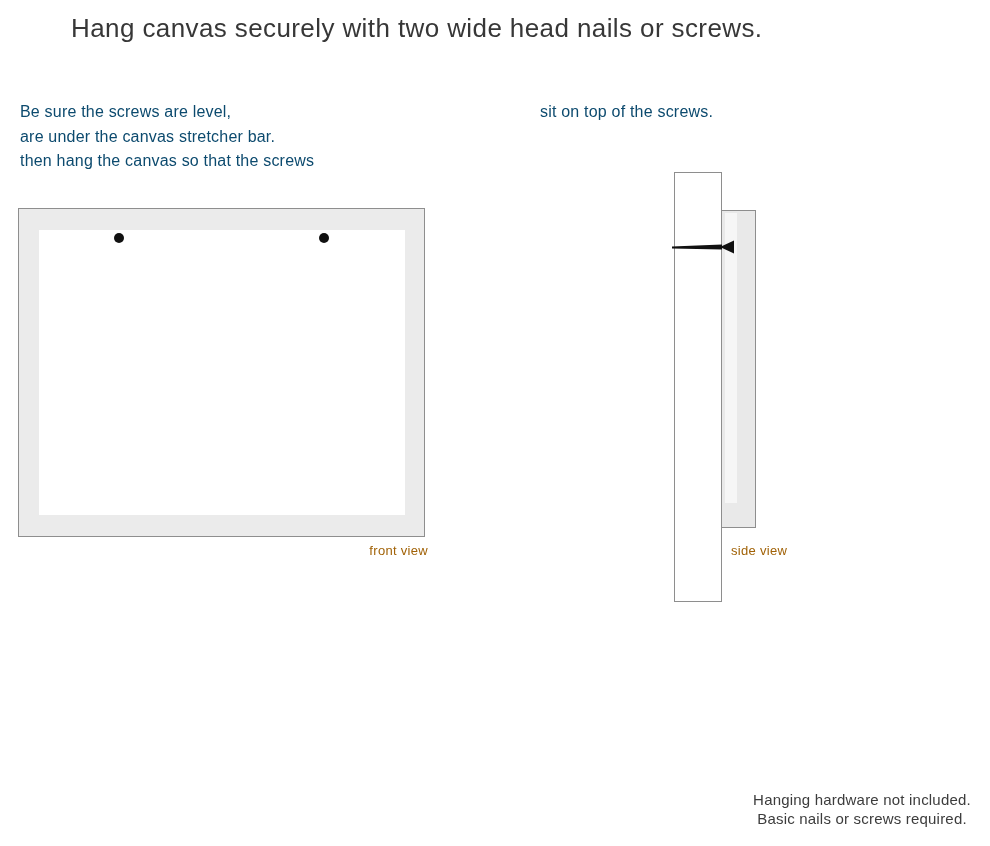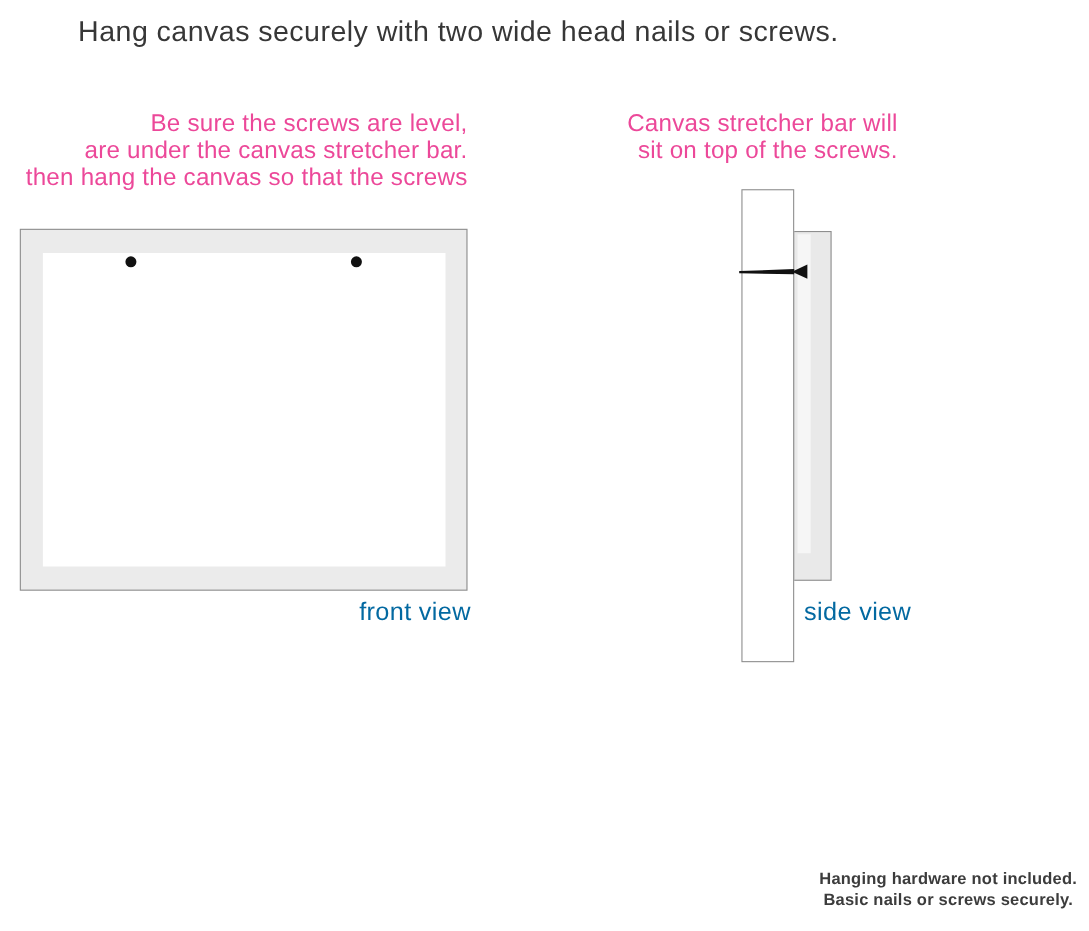--- a/index.html
+++ b/index.html
@@ -22,26 +22,26 @@
     left: 71px;
     top: 13px;
     font-size: 26px;
     font-weight: 300;
     letter-spacing: 0.4px;
     color: #373737;
     white-space: nowrap;
   }
 
   .instr {
-    font-size: 22px;
+    font-size: 16px;
     font-weight: 300;
     line-height: 24.5px;
     letter-spacing: 0.2px;
-    text-align: right;
-    color: #ec4899;
+    text-align: left;
+    color: #0c4a6e;
   }
   .instr-front {
     left: 20px;
     top: 100px;
     width: 405px;
   }
   .instr-side {
     left: 540px;
     top: 100px;
     width: 276px;
@@ -67,24 +67,24 @@
   .screw {
     width: 10px;
     height: 10px;
     border-radius: 50%;
     background: #111111;
   }
   .screw-left  { left: 114px; top: 233px; }
   .screw-right { left: 319px; top: 233px; }
 
   .view-label {
-    font-size: 23px;
+    font-size: 13px;
     font-weight: 300;
     letter-spacing: 0.3px;
-    color: #0369a1;
+    color: #a16207;
     white-space: nowrap;
   }
   .front-label {
     right: 562px;
     top: 543px;
   }
   .side-label {
     left: 731px;
     top: 543px;
     text-align: center;
@@ -123,57 +123,56 @@
     height: 26px;
   }
 
   
   .footer-note {
     left: 737px;
     top: 790px;
     width: 250px;
     text-align: center;
     font-size: 15px;
-    font-weight: 700;
+    font-weight: 400;
     line-height: 19px;
     letter-spacing: 0.2px;
     color: #3c3c3c;
   }
 </style>
 </head>
 <body>
 
 <div class="page">
 
   <div class="abs title">Hang canvas securely with two wide head nails or screws.</div>
 
   <div class="abs instr instr-front">
     <div>Be sure the screws are level,</div>
     <div>are under the canvas stretcher bar.</div>
     <div>then hang the canvas so that the screws</div>
   </div>
 
   <div class="abs instr instr-side">
-    <div>Canvas stretcher bar will</div>
     <div>sit on top of the screws.</div>
   </div>
 
   <div class="abs frame-outer"></div>
   <div class="abs frame-inner"></div>
   <span class="abs screw screw-left"></span>
   <span class="abs screw screw-right"></span>
   <div class="abs view-label front-label">front view</div>
 
   <div class="abs canvas-side"></div>
   <div class="abs canvas-side-face"></div>
   <div class="abs wall-bar"></div>
   <svg class="abs nail-svg" viewBox="0 0 80 26" xmlns="http://www.w3.org/2000/svg">
     <polygon points="10,12.4 60,10.6 60,15.4 10,14.4" fill="#111111"></polygon>
     <polygon points="58,13 72,6.5 72,19.5" fill="#111111"></polygon>
   </svg>
   <div class="abs view-label side-label">side view</div>
 
   <div class="abs footer-note">
     <div>Hanging hardware not included.</div>
-    <div>Basic nails or screws securely.</div>
+    <div>Basic nails or screws required.</div>
   </div>
 
 </div>
 
 </body></html>

